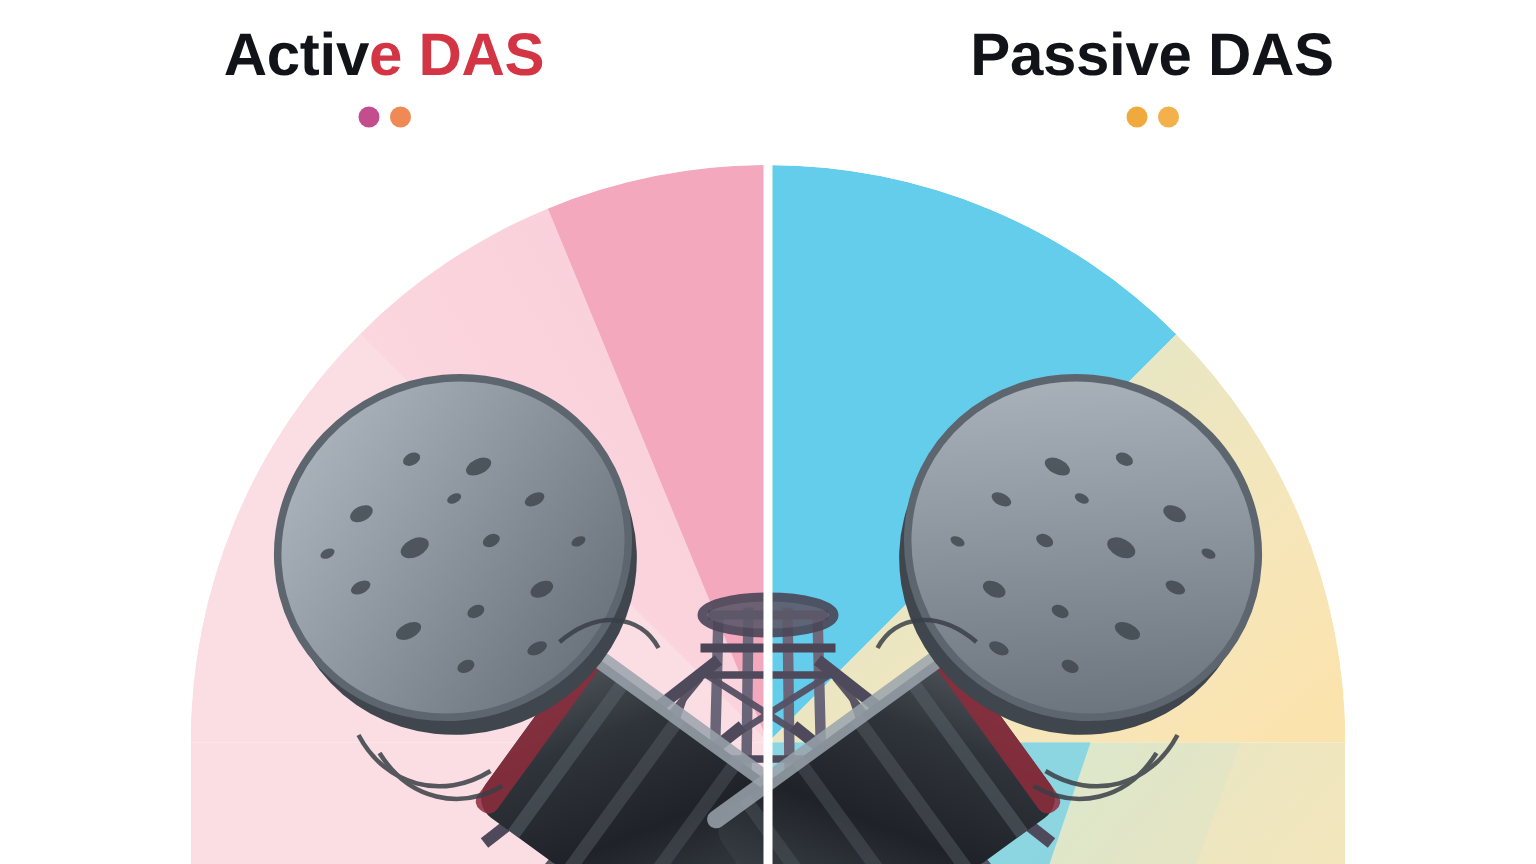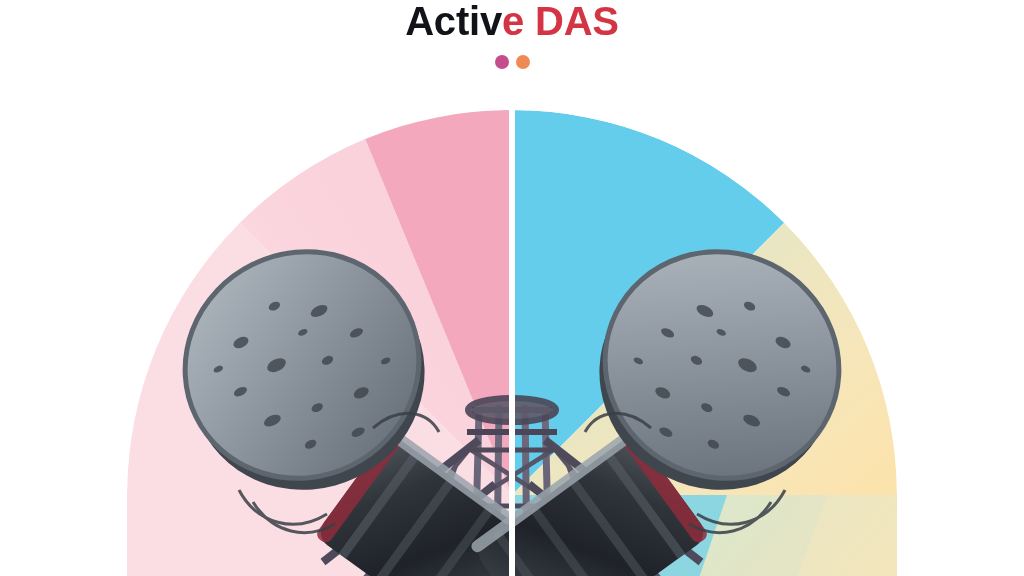--- a/index.html
+++ b/index.html
@@ -25,20 +25,21 @@
     width:1024px; height:112px;
     display:flex;
     z-index:40;
   }
   .header-col {
     flex:1 1 50%;
     display:flex;
     flex-direction:column;
     align-items:center;
     justify-content:flex-start;
+    padding-top:16px;
   }
 
   .panel-title {
     font-size:40px;
     font-weight:bold;
     letter-spacing:-0.2px;
     line-height:1.05;
     white-space:nowrap;
     color:#111318;
   }
@@ -335,16 +336,25 @@
     <div class="header-col">
       <div class="panel-title">
         <span class="t-dark">Activ</span><span class="t-accent">e DAS</span>
       </div>
       <div class="dot-row">
         <span class="dot" style="background: rgb(196, 77, 142);"></span>
         <span class="dot" style="background: rgb(239, 138, 84);"></span>
       </div>
     </div>
 
+    <div class="header-col">
+      <div class="panel-title">
+        <span class="t-dark">Passive DAS</span>
+      </div>
+      <div class="dot-row">
+        <span class="dot" style="background: rgb(240, 169, 60);"></span>
+        <span class="dot" style="background: rgb(242, 177, 74);"></span>
+      </div>
+    </div>
 
   </div>
 
 </div>
 
 </body></html>

